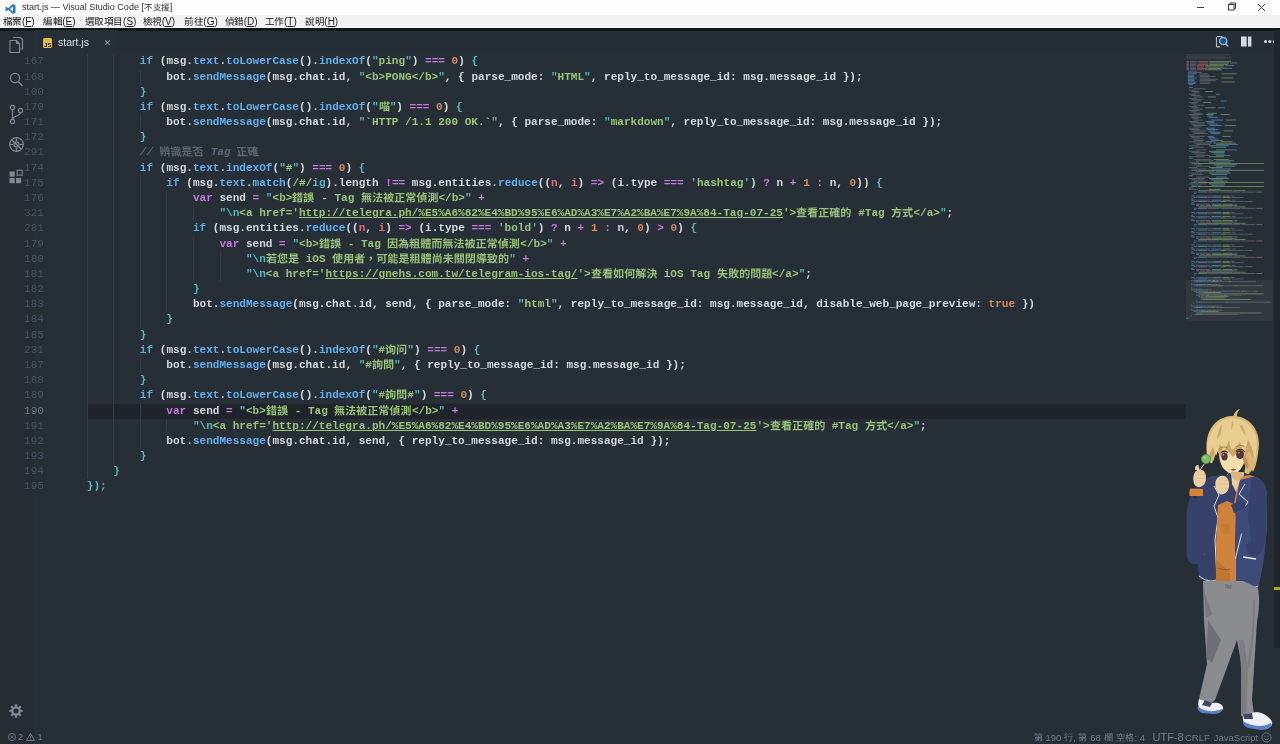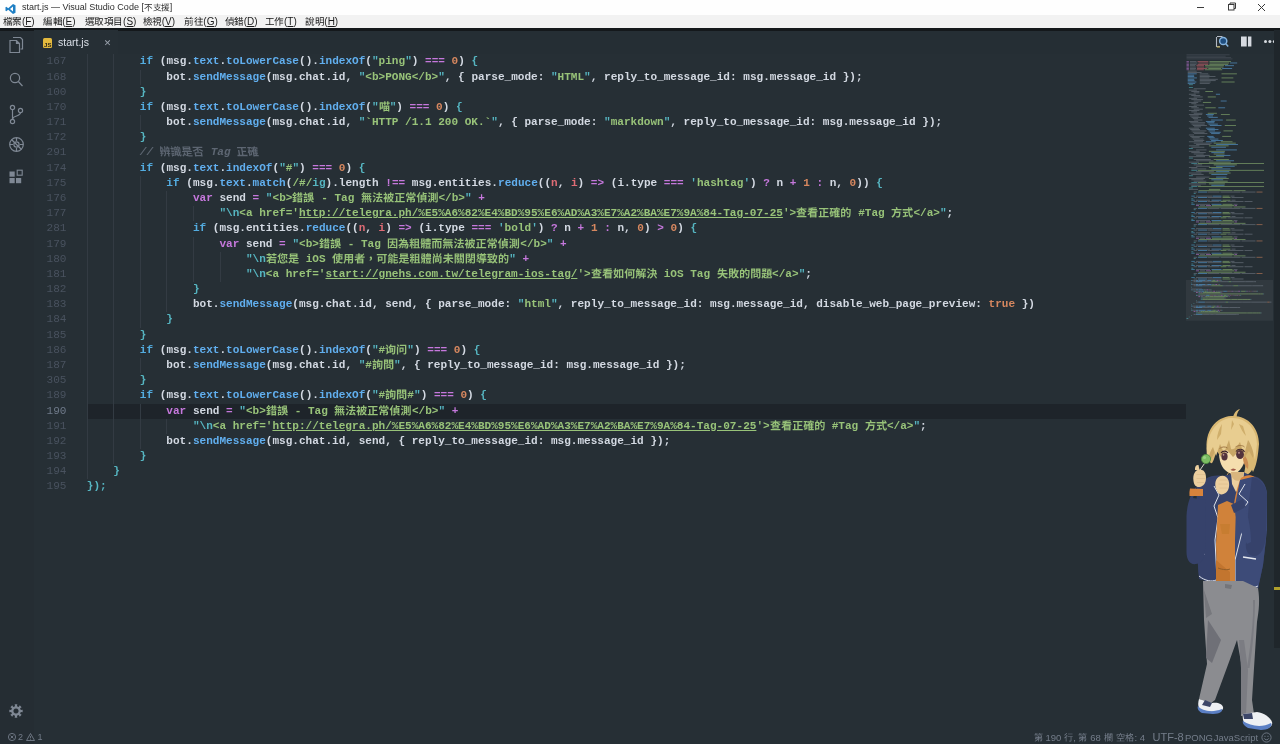--- a/index.html
+++ b/index.html
@@ -11,21 +11,21 @@
 .mi{position:absolute;top:0;font-size:10px;line-height:13px;color:#1b1b1b;white-space:pre}
 #shadowstrip{position:absolute;left:0;top:28px;width:1280px;height:3px;background:#14181b}
 #tabstrip{position:absolute;left:34px;top:31px;width:1246px;height:23.4px;background:#252e34}
 #activity{position:absolute;left:0;top:31px;width:34px;height:713px;background:#252d33}
 #tab{position:absolute;left:34px;top:30px;width:84px;height:24.4px;background:#262f35}
 #tablabel{position:absolute;left:58px;top:36px;font-size:10.5px;color:#dbe0e8;line-height:12px}
 #jsicon{position:absolute;left:42.7px;top:38px;width:9.5px;height:9.5px;background:#e3b93e;border-radius:1.5px}
 #jsicon span{position:absolute;right:0.8px;bottom:-0.5px;font-size:6px;font-weight:bold;color:#2a2417;font-family:"Liberation Sans",sans-serif}
 #tabclose{position:absolute;left:102.5px;top:37.5px;width:10px;height:10px;color:#9aa2ad;font-size:9px;line-height:10px;text-align:center}
 #editor{position:absolute;left:34px;top:54.4px;width:1246px;height:689.6px;background:#262f35}
-.gn{position:absolute;left:40px;width:33px;text-align:center;font:400 11.066px/15.18px "Liberation Mono",monospace;letter-spacing:0}
+.gn{position:absolute;left:24px;width:33px;text-align:left;font:400 11.066px/15.18px "Liberation Mono",monospace;letter-spacing:0}
 .ln{position:absolute;left:86.8px;font:700 11.066px/15.18px "Liberation Mono",monospace;white-space:pre;color:#d3d9e2}
 .cl{position:absolute;left:87px;width:1099px;height:15.18px;background:#1e242a}
 .ig{position:absolute;width:1px;height:15.18px;background:#333b43}
 .w{color:#d3d9e2}.b{color:#61afef}.k{color:#c678dd}.f{color:#53ace0}.s{color:#98c379}.q{color:#56b6c2}
 .n{color:#d6875f}.r{color:#e06c75}.t{color:#56b6c2}
 .c{color:#5d6672;font-style:italic}
 .uu{text-decoration:underline}
 .us{text-decoration:underline}
 </style></head><body>
 <div id="root">
@@ -342,21 +342,21 @@
           <use href="#gb5e38" x="4000"></use>
           <use href="#gb5075" x="5000"></use>
           <use href="#gb6e2c" x="6000"></use>
         </g>
       </svg><span class="s">&lt;/b&gt;</span><span class="q">"</span><span class="w"> </span><span class="k">+</span></div>
     <div class="ig" style="top:206.20px;left:86.80px"></div>
     <div class="ig" style="top:206.20px;left:113.36px"></div>
     <div class="ig" style="top:206.20px;left:139.92px"></div>
     <div class="ig" style="top:206.20px;left:166.48px"></div>
     <div class="ig" style="top:206.20px;left:193.05px"></div>
-    <div class="gn" style="top:206.20px;color:#49525f">177</div>
+    <div class="gn" style="top:206.20px;color:#49525f">321</div>
     <div class="ln" style="top:206.20px"><span class="w">                    </span><span class="q">"</span><span class="q">\n</span><span class="s">&lt;a href='</span><span class="s uu">http://telegra.ph/%E5%A6%82%E4%BD%95%E6%AD%A3%E7%A2%BA%E7%9A%84-Tag-07-25</span><span class="s">'&gt;</span><svg class="cj" width="55.35" height="15.18" viewBox="0 0 55.35 15.18">
         <g fill="#98c379" transform="translate(0,10.60) scale(0.01107,-0.01107)">
           <use href="#gb67e5" x="0"></use>
           <use href="#gb770b" x="1000"></use>
           <use href="#gb6b63" x="2000"></use>
           <use href="#gb78ba" x="3000"></use>
           <use href="#gb7684" x="4000"></use>
         </g>
       </svg><span class="s"> #Tag </span><svg class="cj" width="22.14" height="15.18" viewBox="0 0 22.14 15.18">
         <g fill="#98c379" transform="translate(0,10.60) scale(0.01107,-0.01107)">
@@ -430,21 +430,21 @@
           <use href="#gb7684" x="15000"></use>
         </g>
       </svg><span class="q">"</span><span class="w"> </span><span class="k">+</span></div>
     <div class="ig" style="top:266.92px;left:86.80px"></div>
     <div class="ig" style="top:266.92px;left:113.36px"></div>
     <div class="ig" style="top:266.92px;left:139.92px"></div>
     <div class="ig" style="top:266.92px;left:166.48px"></div>
     <div class="ig" style="top:266.92px;left:193.05px"></div>
     <div class="ig" style="top:266.92px;left:219.61px"></div>
     <div class="gn" style="top:266.92px;color:#49525f">181</div>
-    <div class="ln" style="top:266.92px"><span class="w">                        </span><span class="q">"</span><span class="q">\n</span><span class="s">&lt;a href='</span><span class="s uu">start://gnehs.com.tw/telegram-ios-tag/</span><span class="s">'&gt;</span><svg class="cj" width="66.42" height="15.18" viewBox="0 0 66.42 15.18">
+    <div class="ln" style="top:266.92px"><span class="w">                        </span><span class="q">"</span><span class="q">\n</span><span class="s">&lt;a href='</span><span class="s uu">https://gnehs.com.tw/telegram-ios-tag/</span><span class="s">'&gt;</span><svg class="cj" width="66.42" height="15.18" viewBox="0 0 66.42 15.18">
         <g fill="#98c379" transform="translate(0,10.60) scale(0.01107,-0.01107)">
           <use href="#gb67e5" x="0"></use>
           <use href="#gb770b" x="1000"></use>
           <use href="#gb5982" x="2000"></use>
           <use href="#gb4f55" x="3000"></use>
           <use href="#gb89e3" x="4000"></use>
           <use href="#gb6c7a" x="5000"></use>
         </g>
       </svg><span class="s"> iOS Tag </span><svg class="cj" width="55.35" height="15.18" viewBox="0 0 55.35 15.18">
         <g fill="#98c379" transform="translate(0,10.60) scale(0.01107,-0.01107)">
@@ -471,40 +471,40 @@
     <div class="ig" style="top:312.46px;left:113.36px"></div>
     <div class="ig" style="top:312.46px;left:139.92px"></div>
     <div class="gn" style="top:312.46px;color:#49525f">184</div>
     <div class="ln" style="top:312.46px"><span class="w">            </span><span class="t">}</span></div>
     <div class="ig" style="top:327.64px;left:86.80px"></div>
     <div class="ig" style="top:327.64px;left:113.36px"></div>
     <div class="gn" style="top:327.64px;color:#49525f">185</div>
     <div class="ln" style="top:327.64px"><span class="w">        </span><span class="t">}</span></div>
     <div class="ig" style="top:342.82px;left:86.80px"></div>
     <div class="ig" style="top:342.82px;left:113.36px"></div>
-    <div class="gn" style="top:342.82px;color:#49525f">186</div>
+    <div class="gn" style="top:342.82px;color:#49525f">231</div>
     <div class="ln" style="top:342.82px"><span class="w">        </span><span class="f">if</span><span class="w"> (</span><span class="w">msg</span><span class="w">.</span><span class="b">text</span><span class="w">.</span><span class="b">toLowerCase</span><span class="w">()</span><span class="w">.</span><span class="b">indexOf</span><span class="w">(</span><span class="q">"</span><span class="s">#</span><svg class="cj" width="22.14" height="15.18" viewBox="0 0 22.14 15.18">
         <g fill="#98c379" transform="translate(0,10.60) scale(0.01107,-0.01107)">
           <use href="#gb8be2" x="0"></use>
           <use href="#gb95ee" x="1000"></use>
         </g>
       </svg><span class="q">"</span><span class="w">) </span><span class="k">===</span><span class="w"> </span><span class="n">0</span><span class="w">) </span><span class="t">{</span></div>
     <div class="ig" style="top:358.00px;left:86.80px"></div>
     <div class="ig" style="top:358.00px;left:113.36px"></div>
     <div class="ig" style="top:358.00px;left:139.92px"></div>
     <div class="gn" style="top:358.00px;color:#49525f">187</div>
     <div class="ln" style="top:358.00px"><span class="w">            </span><span class="w">bot</span><span class="w">.</span><span class="b">sendMessage</span><span class="w">(</span><span class="w">msg.chat.id</span><span class="w">, </span><span class="q">"</span><span class="s">#</span><svg class="cj" width="22.14" height="15.18" viewBox="0 0 22.14 15.18">
         <g fill="#98c379" transform="translate(0,10.60) scale(0.01107,-0.01107)">
           <use href="#gb8a62" x="0"></use>
           <use href="#gb554f" x="1000"></use>
         </g>
       </svg><span class="q">"</span><span class="w">, </span><span class="w">{ </span><span class="w">reply_to_message_id</span><span class="w">: </span><span class="w">msg.message_id</span><span class="w"> }</span><span class="w">);</span></div>
     <div class="ig" style="top:373.18px;left:86.80px"></div>
     <div class="ig" style="top:373.18px;left:113.36px"></div>
-    <div class="gn" style="top:373.18px;color:#49525f">305</div>
+    <div class="gn" style="top:373.18px;color:#49525f">188</div>
     <div class="ln" style="top:373.18px"><span class="w">        </span><span class="t">}</span></div>
     <div class="ig" style="top:388.36px;left:86.80px"></div>
     <div class="ig" style="top:388.36px;left:113.36px"></div>
     <div class="gn" style="top:388.36px;color:#49525f">189</div>
     <div class="ln" style="top:388.36px"><span class="w">        </span><span class="f">if</span><span class="w"> (</span><span class="w">msg</span><span class="w">.</span><span class="b">text</span><span class="w">.</span><span class="b">toLowerCase</span><span class="w">()</span><span class="w">.</span><span class="b">indexOf</span><span class="w">(</span><span class="q">"</span><span class="s">#</span><svg class="cj" width="22.14" height="15.18" viewBox="0 0 22.14 15.18">
         <g fill="#98c379" transform="translate(0,10.60) scale(0.01107,-0.01107)">
           <use href="#gb8a62" x="0"></use>
           <use href="#gb554f" x="1000"></use>
         </g>
       </svg><span class="s">#</span><span class="q">"</span><span class="w">) </span><span class="k">===</span><span class="w"> </span><span class="n">0</span><span class="w">) </span><span class="t">{</span></div>
@@ -1380,21 +1380,21 @@
     <div class="abs" style="left:1116.0px;top:731px;font-size:9.5px;line-height:13px;color:#747d8a;white-space:pre"><svg class="cj" width="9.20" height="13.00" viewBox="0 0 9.20 13.00">
         <g fill="#747d8a" transform="translate(0,9.81) scale(0.00920,-0.00920)">
           <use href="#gr7a7a" x="0"></use>
         </g>
       </svg><svg class="cj" width="9.20" height="13.00" viewBox="0 0 9.20 13.00">
         <g fill="#747d8a" transform="translate(0,9.81) scale(0.00920,-0.00920)">
           <use href="#gr683c" x="0"></use>
         </g>
       </svg><span>: 4</span></div>
     <div class="abs" style="left:1152.5px;top:731px;font-size:11px;line-height:13px;color:#747d8a;white-space:pre"><span>UTF-8</span></div>
-    <div class="abs" style="left:1185.0px;top:731px;font-size:9.5px;line-height:13px;color:#747d8a;white-space:pre"><span>PONG</span></div>
+    <div class="abs" style="left:1185.0px;top:731px;font-size:9.5px;line-height:13px;color:#747d8a;white-space:pre"><span>CRLF</span></div>
     <div class="abs" style="left:1213.8px;top:731px;font-size:9.5px;line-height:13px;color:#747d8a;white-space:pre"><span>JavaScript</span></div>
     <svg class="abs" style="left:1260.5px;top:731.5px" width="11" height="11" viewBox="0 0 11 11">
       <g stroke="#747d8a" fill="none" stroke-width="0.9">
         <circle cx="5.5" cy="5.5" r="4.6"></circle>
         <path d="M3.4 4.3 H4.6 M6.4 4.3 H7.6 M3.2 6.3 C3.8 8.2,7.2 8.2,7.8 6.3"></path>
       </g>
     </svg>
     <svg class="abs" style="left:1184px;top:408px" width="96" height="326" viewBox="1184 408 96 326">
       <path d="M1207 452 C1204 431 1216 417 1231 416 C1248 415 1259 428 1259 444 C1258 456 1257 464 1253 472 C1249 464 1247 456 1246 450 L1216 452 C1214 460 1212 466 1210 462 Z" fill="#d9b873"></path>
       <path d="M1233 419 C1233 414 1236 410 1240 409 C1237 412 1236 416 1237 420 Z" fill="#d9b873"></path>

